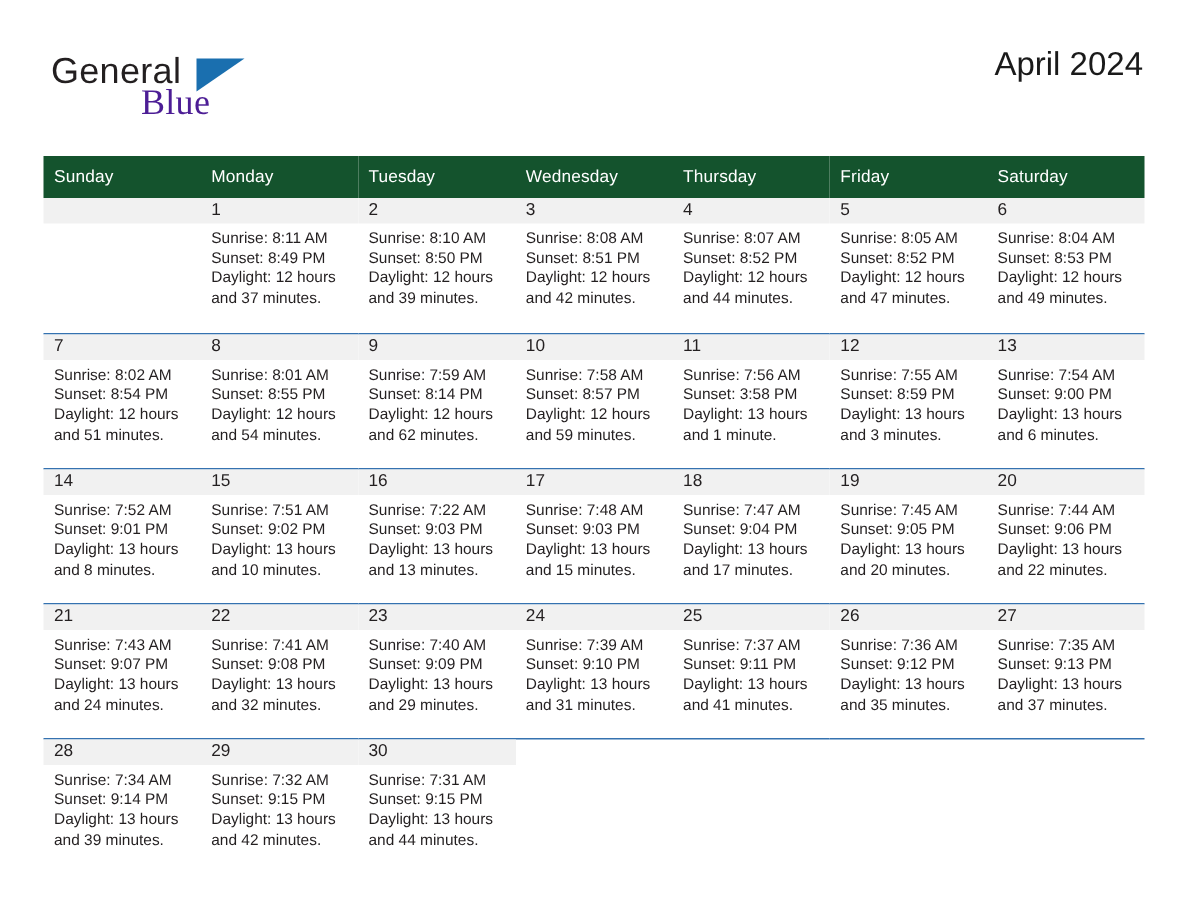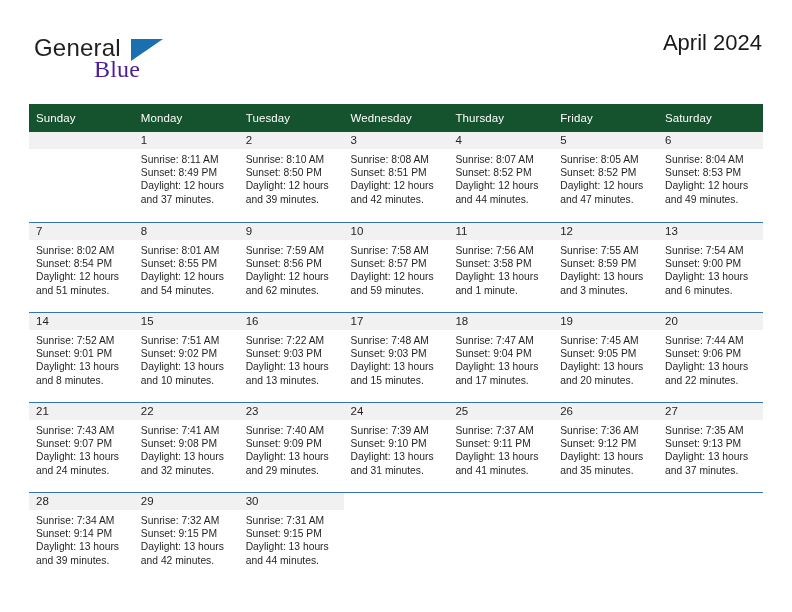--- a/index.html
+++ b/index.html
@@ -271,21 +271,21 @@
                 <div>Daylight: 12 hours</div>
                 <div>and 54 minutes.</div>
               </div>
             </div>
           </td>
           <td>
             <div class="daycell">
               <div class="daynum-band">9</div>
               <div class="details">
                 <div>Sunrise: 7:59 AM</div>
-                <div>Sunset: 8:56 PM</div>
+                <div>Sunset: 8:14 PM</div>
                 <div>Daylight: 12 hours</div>
                 <div>and 62 minutes.</div>
               </div>
             </div>
           </td>
           <td>
             <div class="daycell">
               <div class="daynum-band">10</div>
               <div class="details">
                 <div>Sunrise: 7:58 AM</div>

